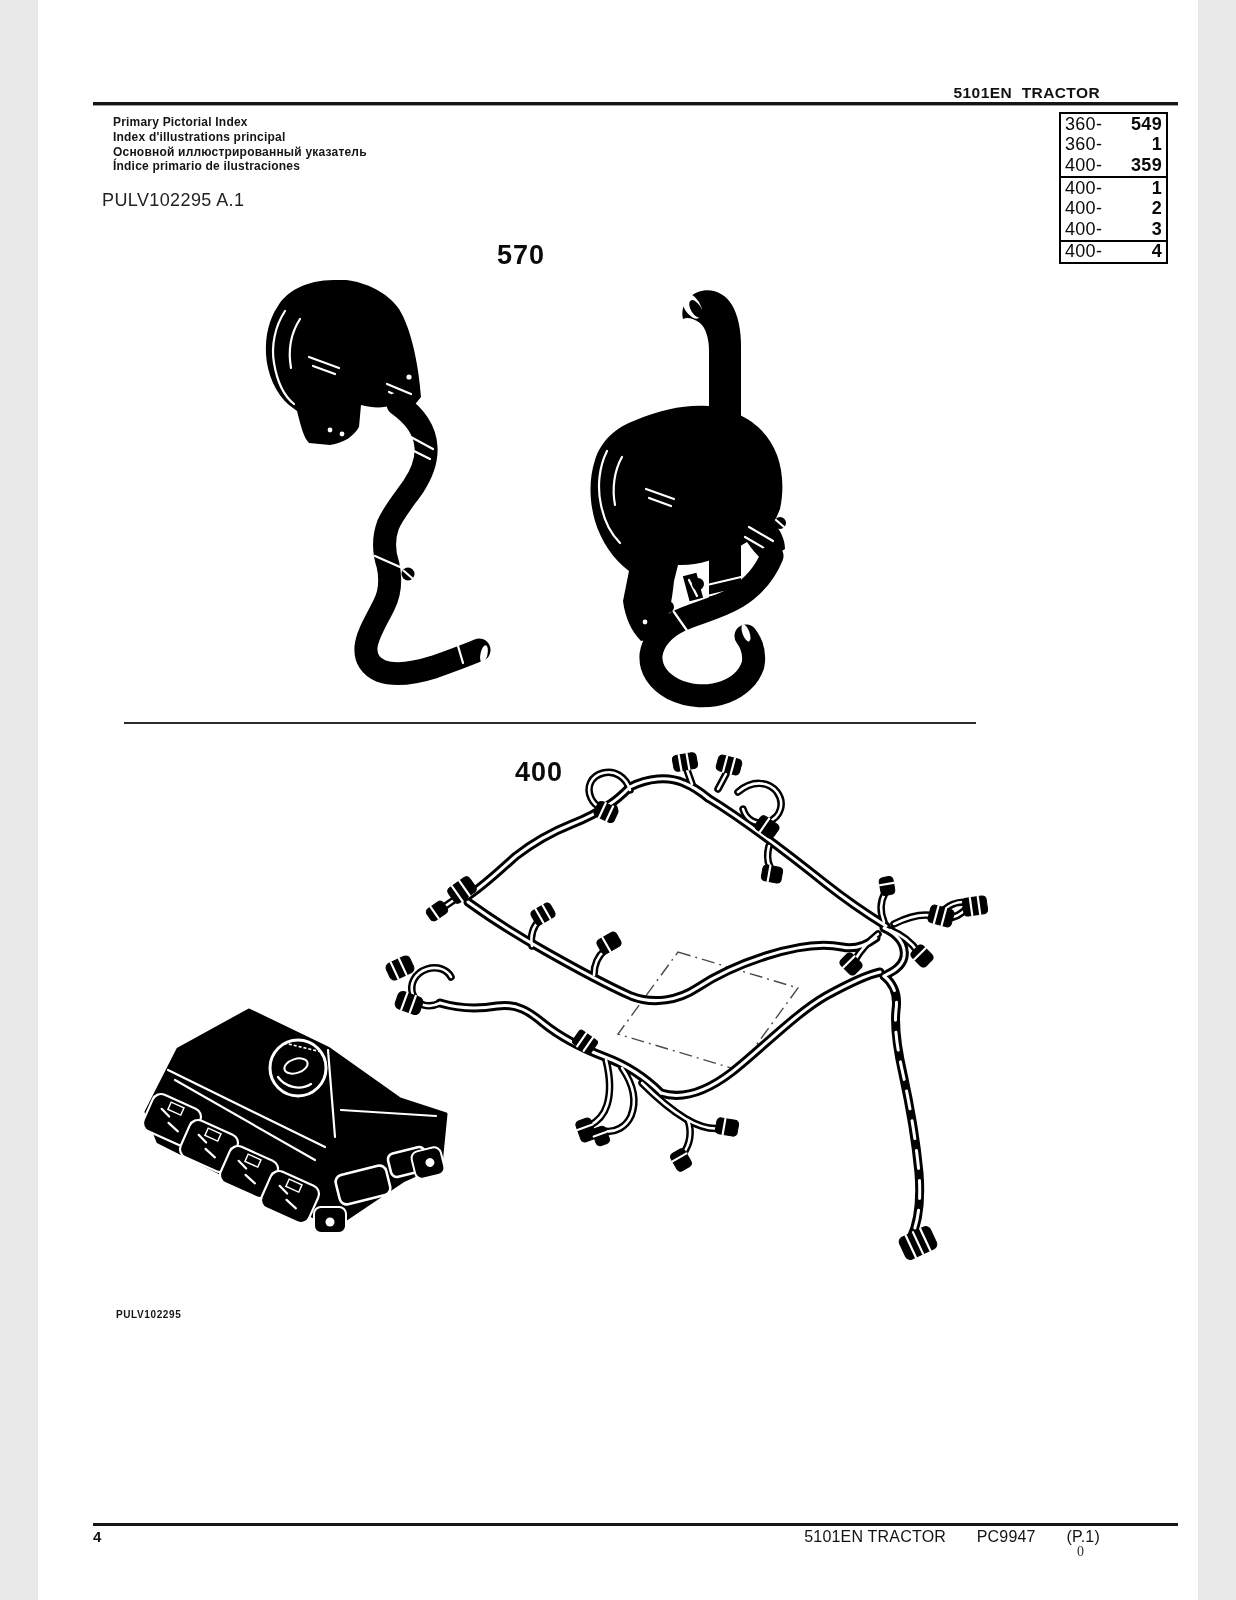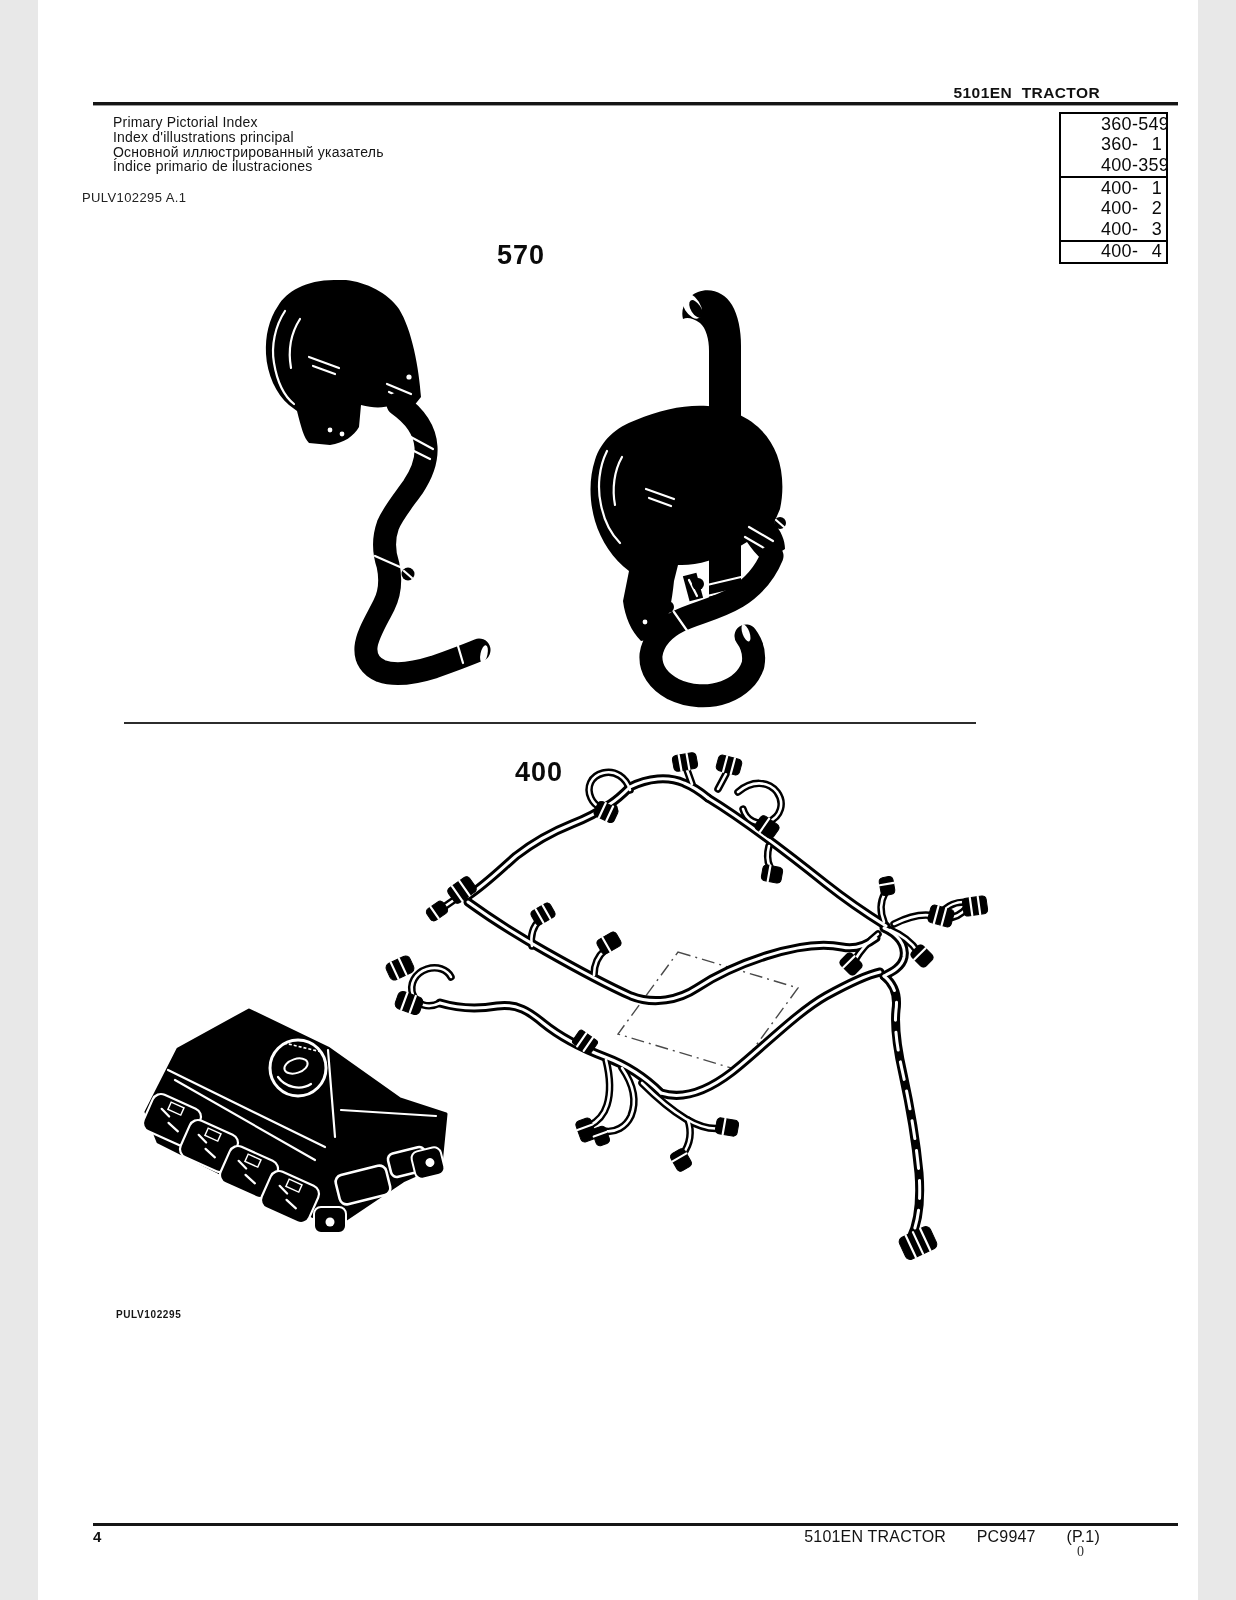--- a/index.html
+++ b/index.html
@@ -14,35 +14,35 @@
   
   .hdr-title{
     top:84px;right:98px;
     font-size:15.5px;font-weight:bold;letter-spacing:.4px;word-spacing:5px;
     color:#111;
   }
   .hdr-rule{top:102px;left:55px;width:1085px;height:3px;background:#151515;border-bottom:1px solid #9a9a9a;}
 
   
   .title-block{top:115px;left:60px;line-height:14.8px;}
-  .title-line{font-size:14px;font-weight:normal;color:#151515;letter-spacing:.2px;white-space:nowrap;padding-left:15px;}
-  .doc-code{top:190px;left:44px;font-size:13px;color:#222;letter-spacing:.4px;}
+  .title-line{font-size:12px;font-weight:bold;color:#151515;letter-spacing:.2px;white-space:nowrap;padding-left:15px;}
+  .doc-code{top:190px;left:64px;font-size:18px;color:#222;letter-spacing:.4px;}
 
   
   .index-table{
     top:112px;left:1021px;width:109px;
     border:2px solid #000;box-sizing:border-box;background:#fff;
   }
   .idx-row{
     display:flex;justify-content:space-between;align-items:center;
     height:20.6px;padding:0 4px;font-size:18px;color:#0a0a0a;
   }
   .idx-row.group-start{border-top:2px solid #000;}
-  .idx-label{letter-spacing:.3px;margin-left:36px;}
-  .idx-value{letter-spacing:.3px;}
+  .idx-label{letter-spacing:.3px;}
+  .idx-value{letter-spacing:.3px;font-weight:bold;}
 
   
   .sec-label{font-size:27px;font-weight:bold;color:#0a0a0a;letter-spacing:1px;}
   .sec-360{top:240px;left:459px;}
   .sec-400{top:757px;left:477px;}
 
   .divider{top:722px;left:86px;width:852px;height:2px;background:#2c2c2c;}
 
   .fig-caption{top:1309px;left:78px;font-size:10px;font-weight:bold;color:#151515;letter-spacing:.6px;}
 

